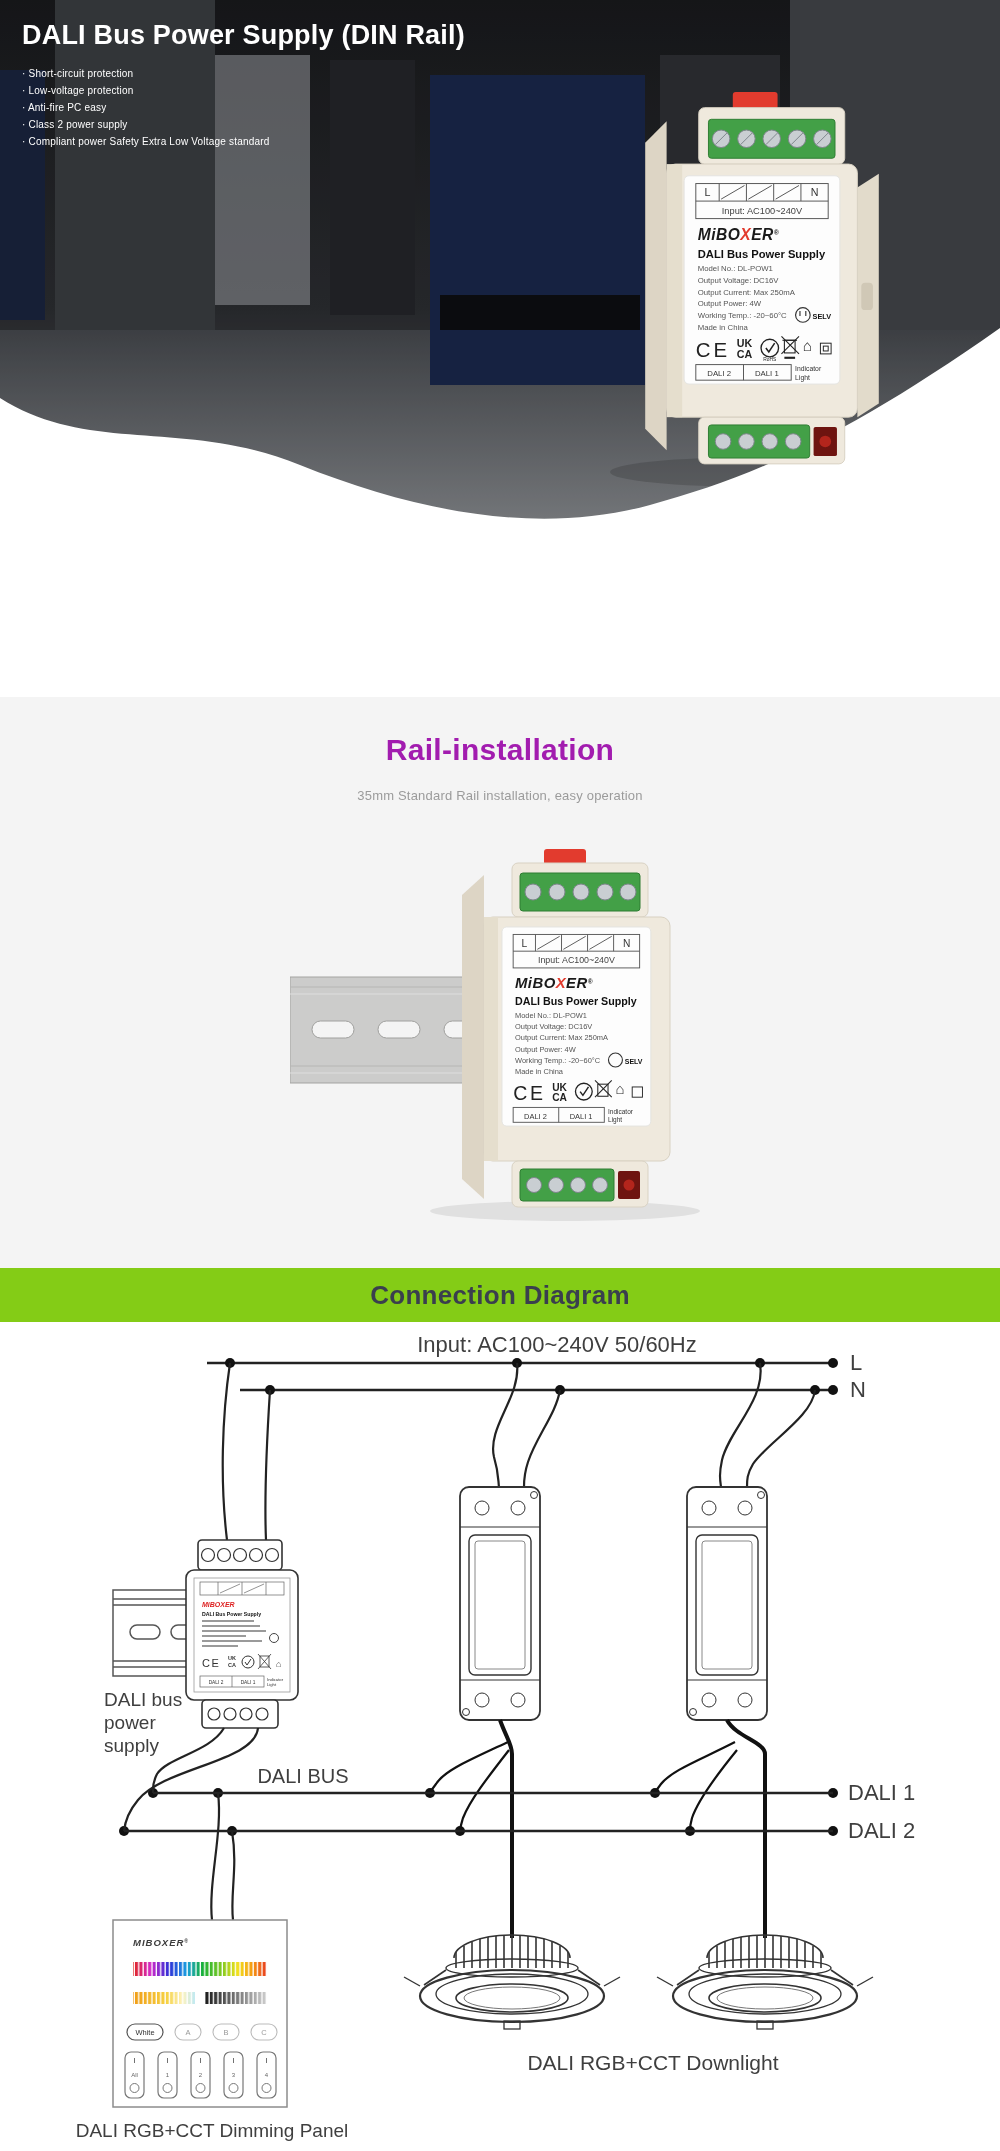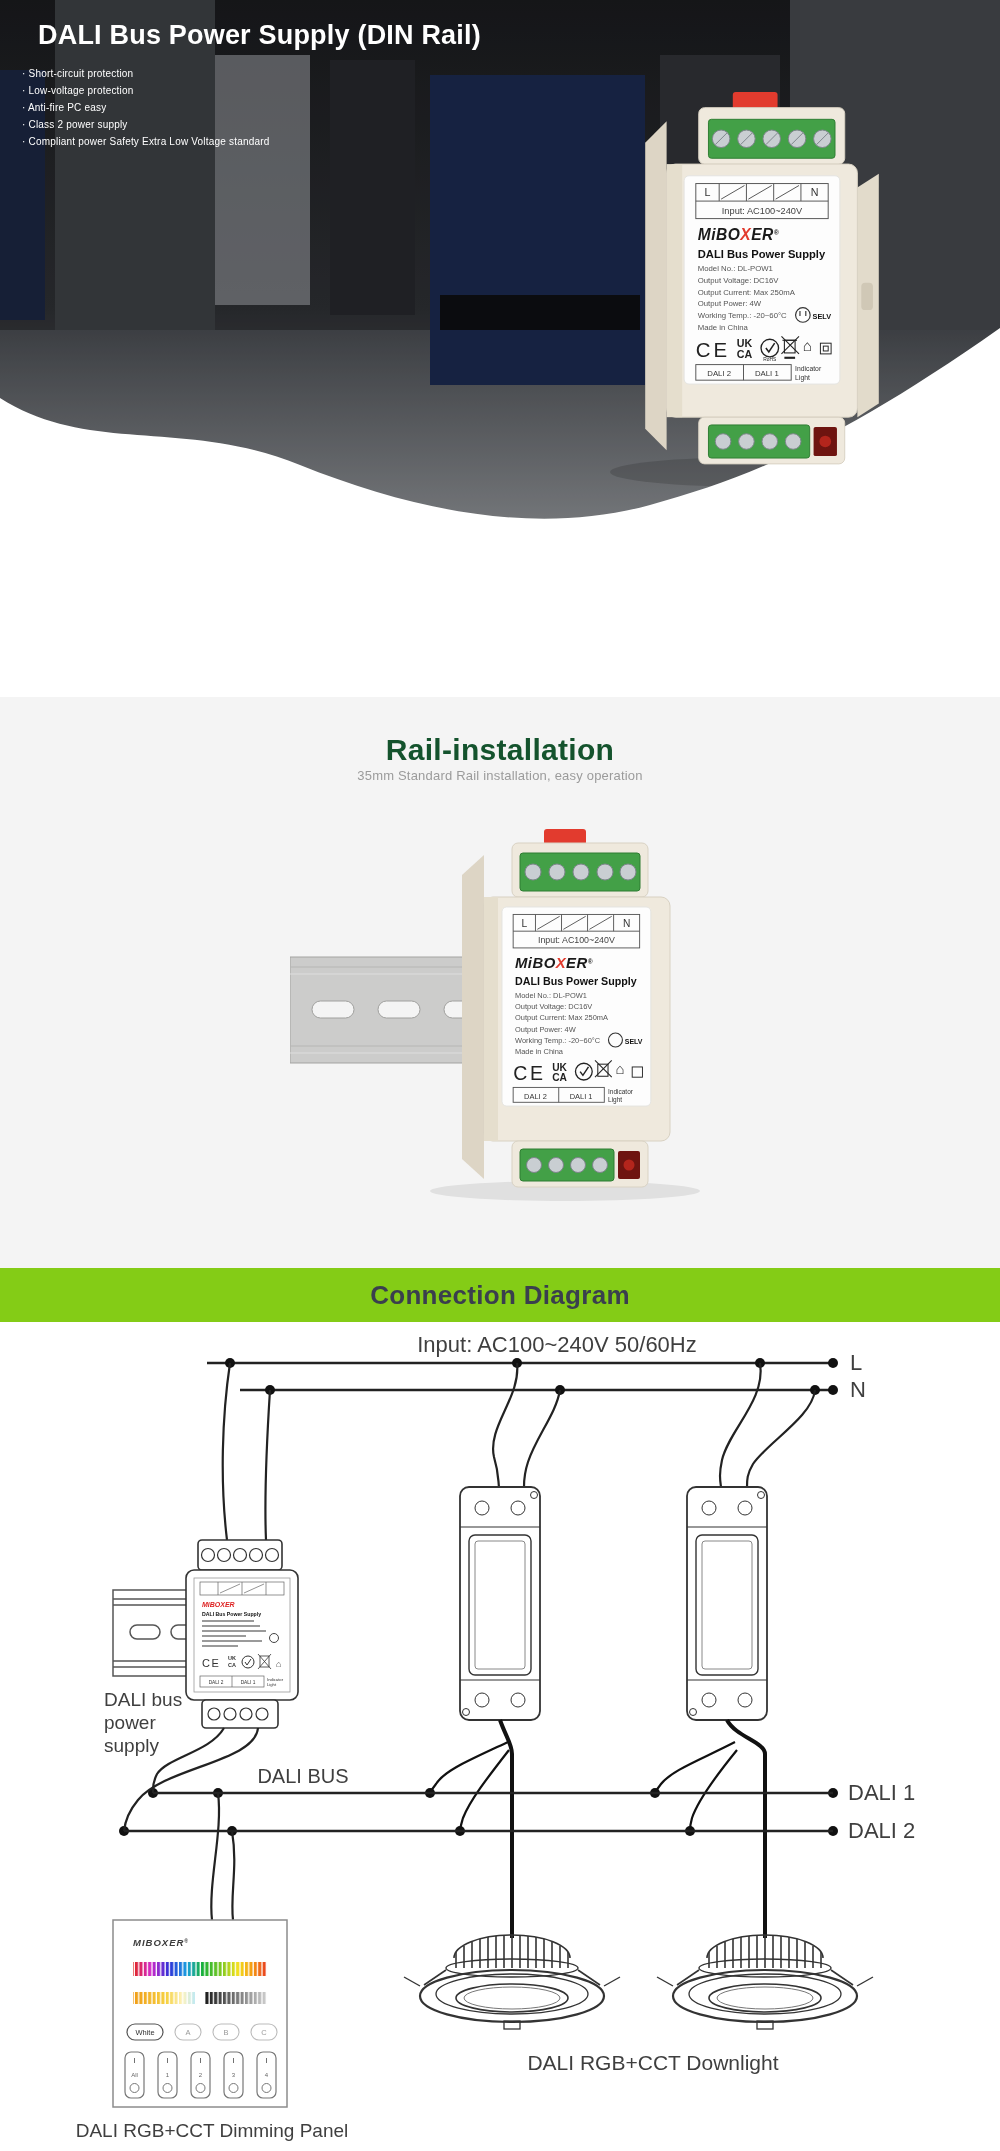--- a/index.html
+++ b/index.html
@@ -2,27 +2,27 @@
 <html><head>
 <meta charset="utf-8">
 <style>
   html,body{margin:0;padding:0;background:#ffffff;}
   .page{position:relative;width:1000px;height:2151px;background:#fff;overflow:hidden;
         font-family:"Liberation Sans",sans-serif;}
   
   .hero{position:relative;width:1000px;height:697px;background:#fff;}
   .hero-art{position:absolute;left:0;top:0;}
   .hero-copy{position:absolute;left:22px;top:20px;z-index:3;color:#fff;}
-  .hero-copy h1{margin:0 0 14px 16px;font-size:27px;font-weight:700;letter-spacing:.2px;}
+  .hero-copy h1{margin:0 0 14px 0;font-size:27px;font-weight:700;letter-spacing:.2px;}
   .feat{font-size:10px;line-height:17px;font-weight:400;color:#fff;letter-spacing:.2px;}
   .product-photo{position:absolute;right:92px;top:82px;z-index:4;}
   
   .rail-section{width:1000px;height:571px;background:#f4f4f4;text-align:center;box-sizing:border-box;padding-top:36px;}
-  .rail-section h2{margin:0;font-size:30px;font-weight:700;color:#14532d;letter-spacing:.3px;}
-  .rail-sub{margin-top:1px;font-size:13px;color:#9b9b9b;letter-spacing:.2px;}
+  .rail-section h2{margin:0;font-size:30px;font-weight:700;color:#a21caf;letter-spacing:.3px;}
+  .rail-sub{margin-top:21px;font-size:13px;color:#9b9b9b;letter-spacing:.2px;}
   .rail-art{display:block;margin:26px auto 0 auto;}
   
   .band{width:1000px;height:54px;background:#84cc16;text-align:center;}
   .band h2{margin:0;line-height:54px;font-size:26px;font-weight:700;color:#3a3f4e;letter-spacing:.3px;}
   
   .diagram{display:block;background:#fff;}
   svg text{font-family:"Liberation Sans",sans-serif;}
 </style>
 </head>
 <body>

